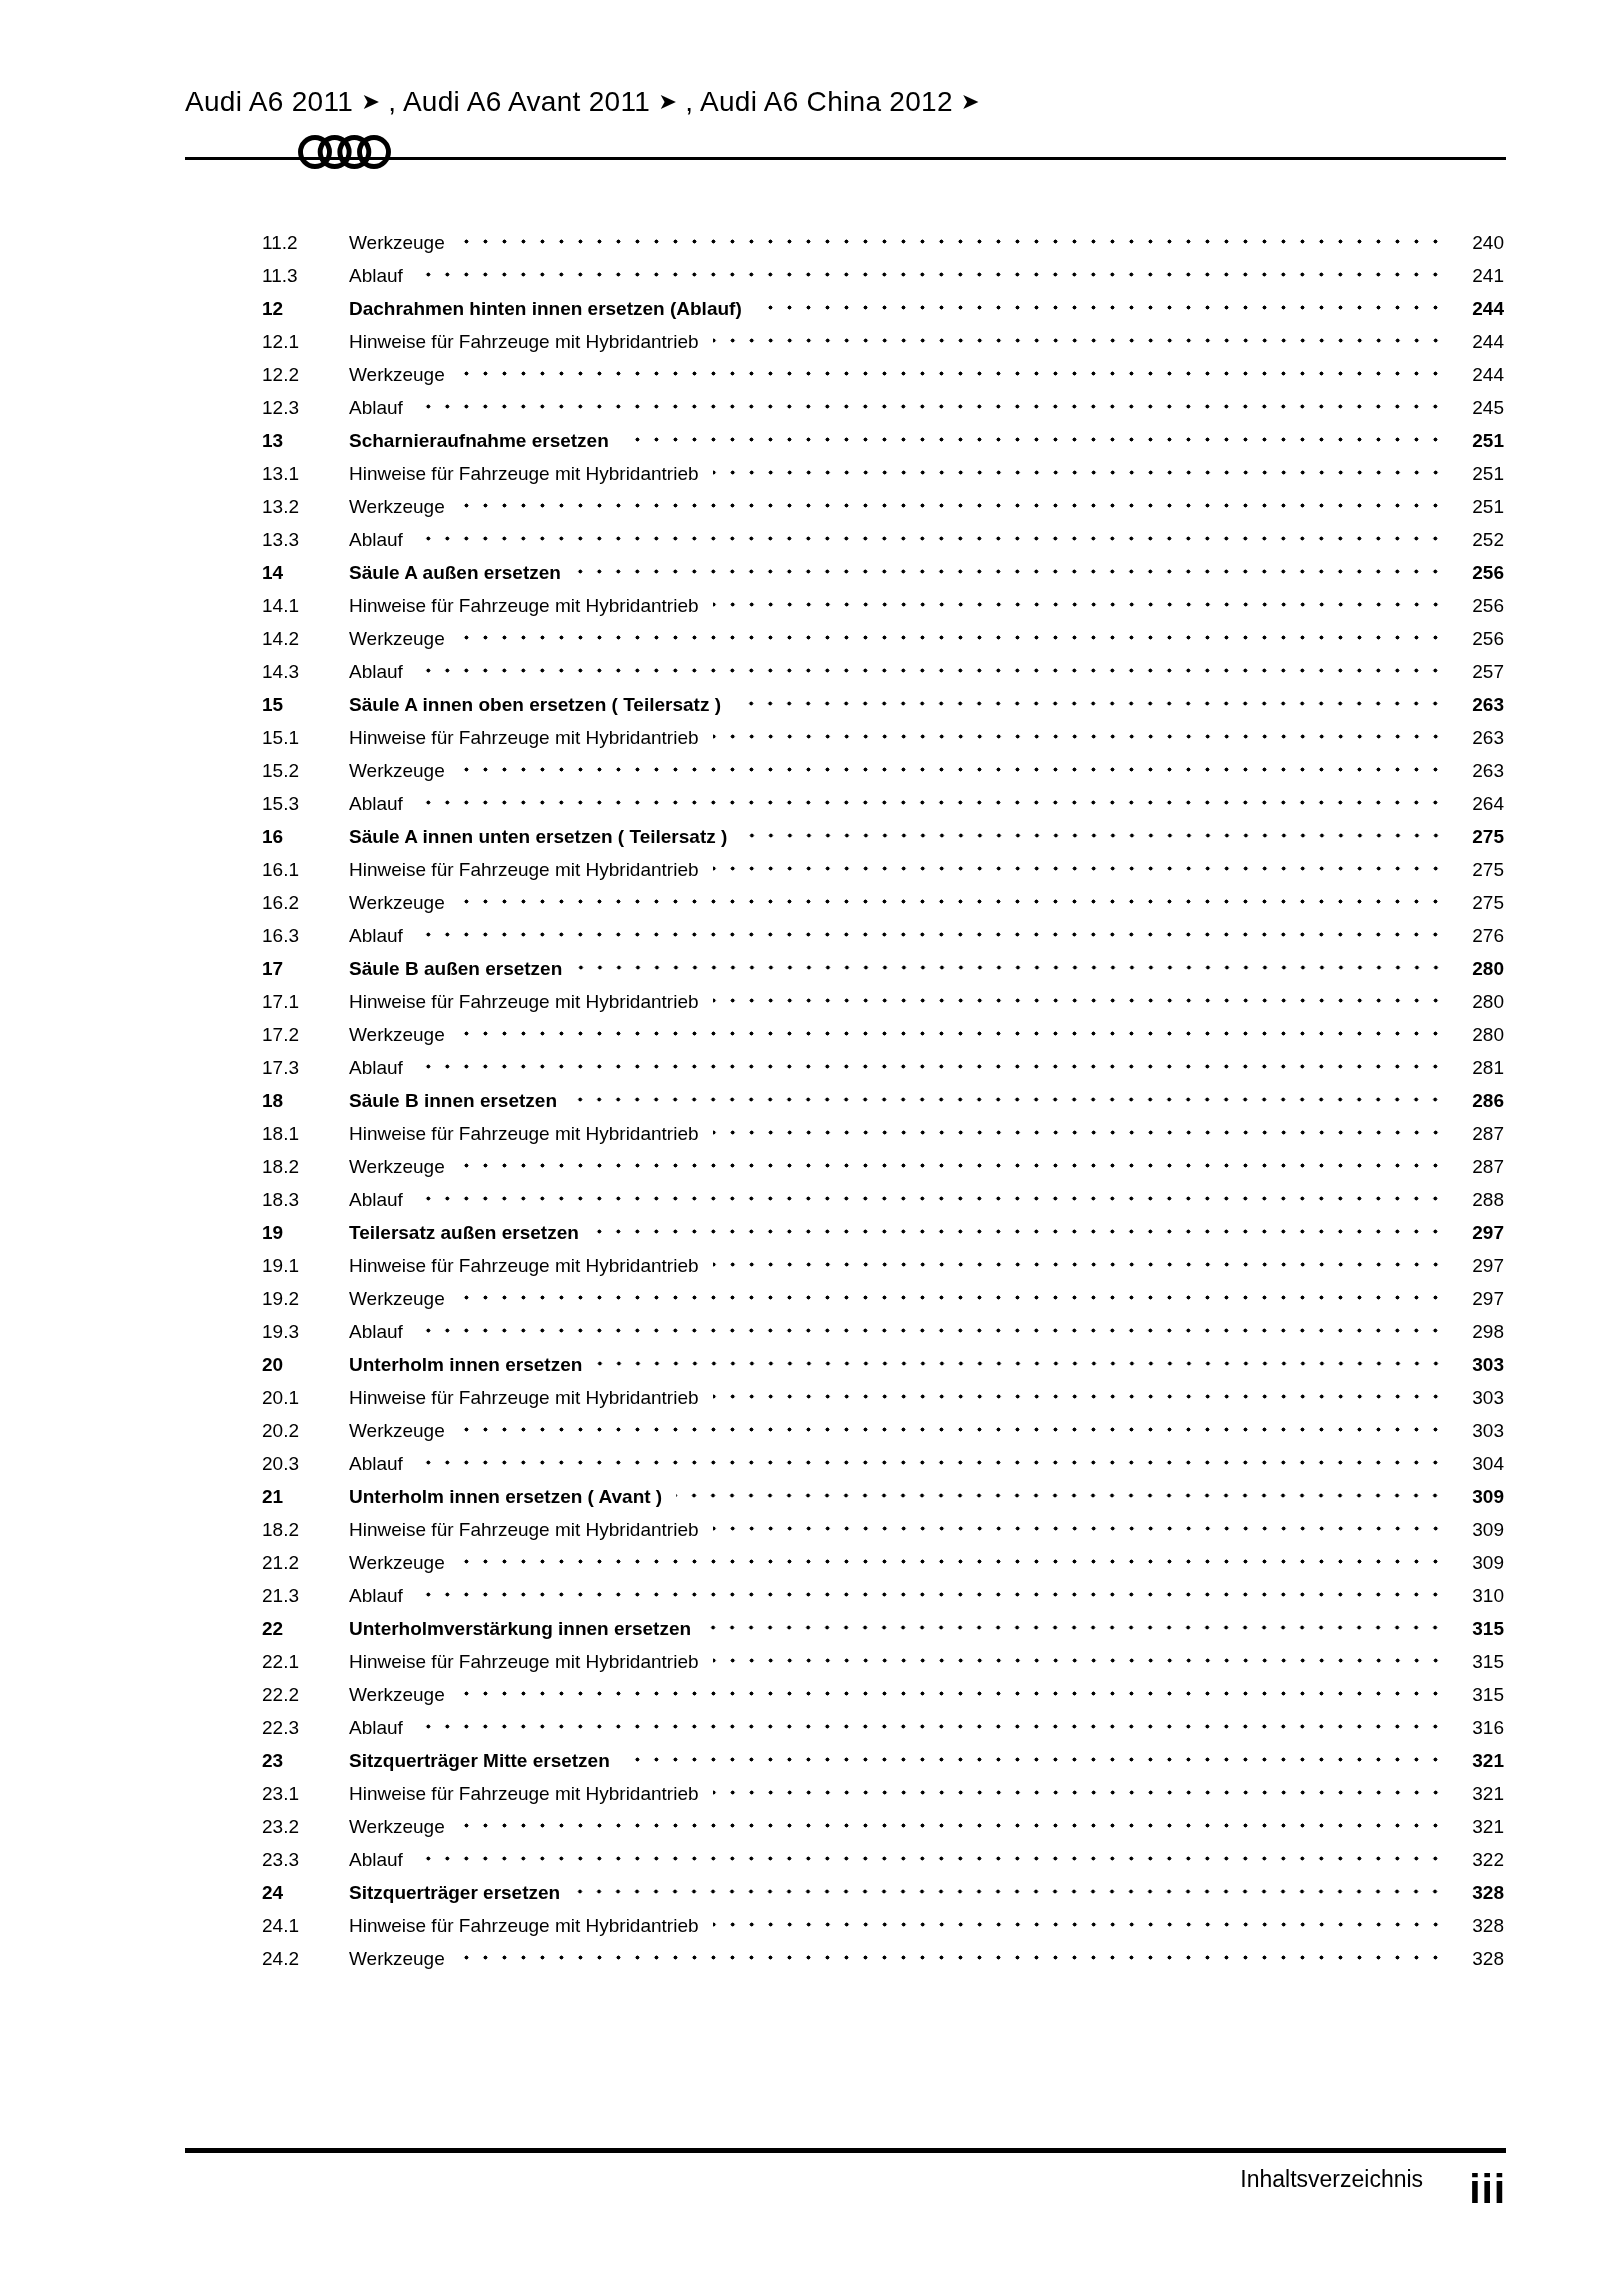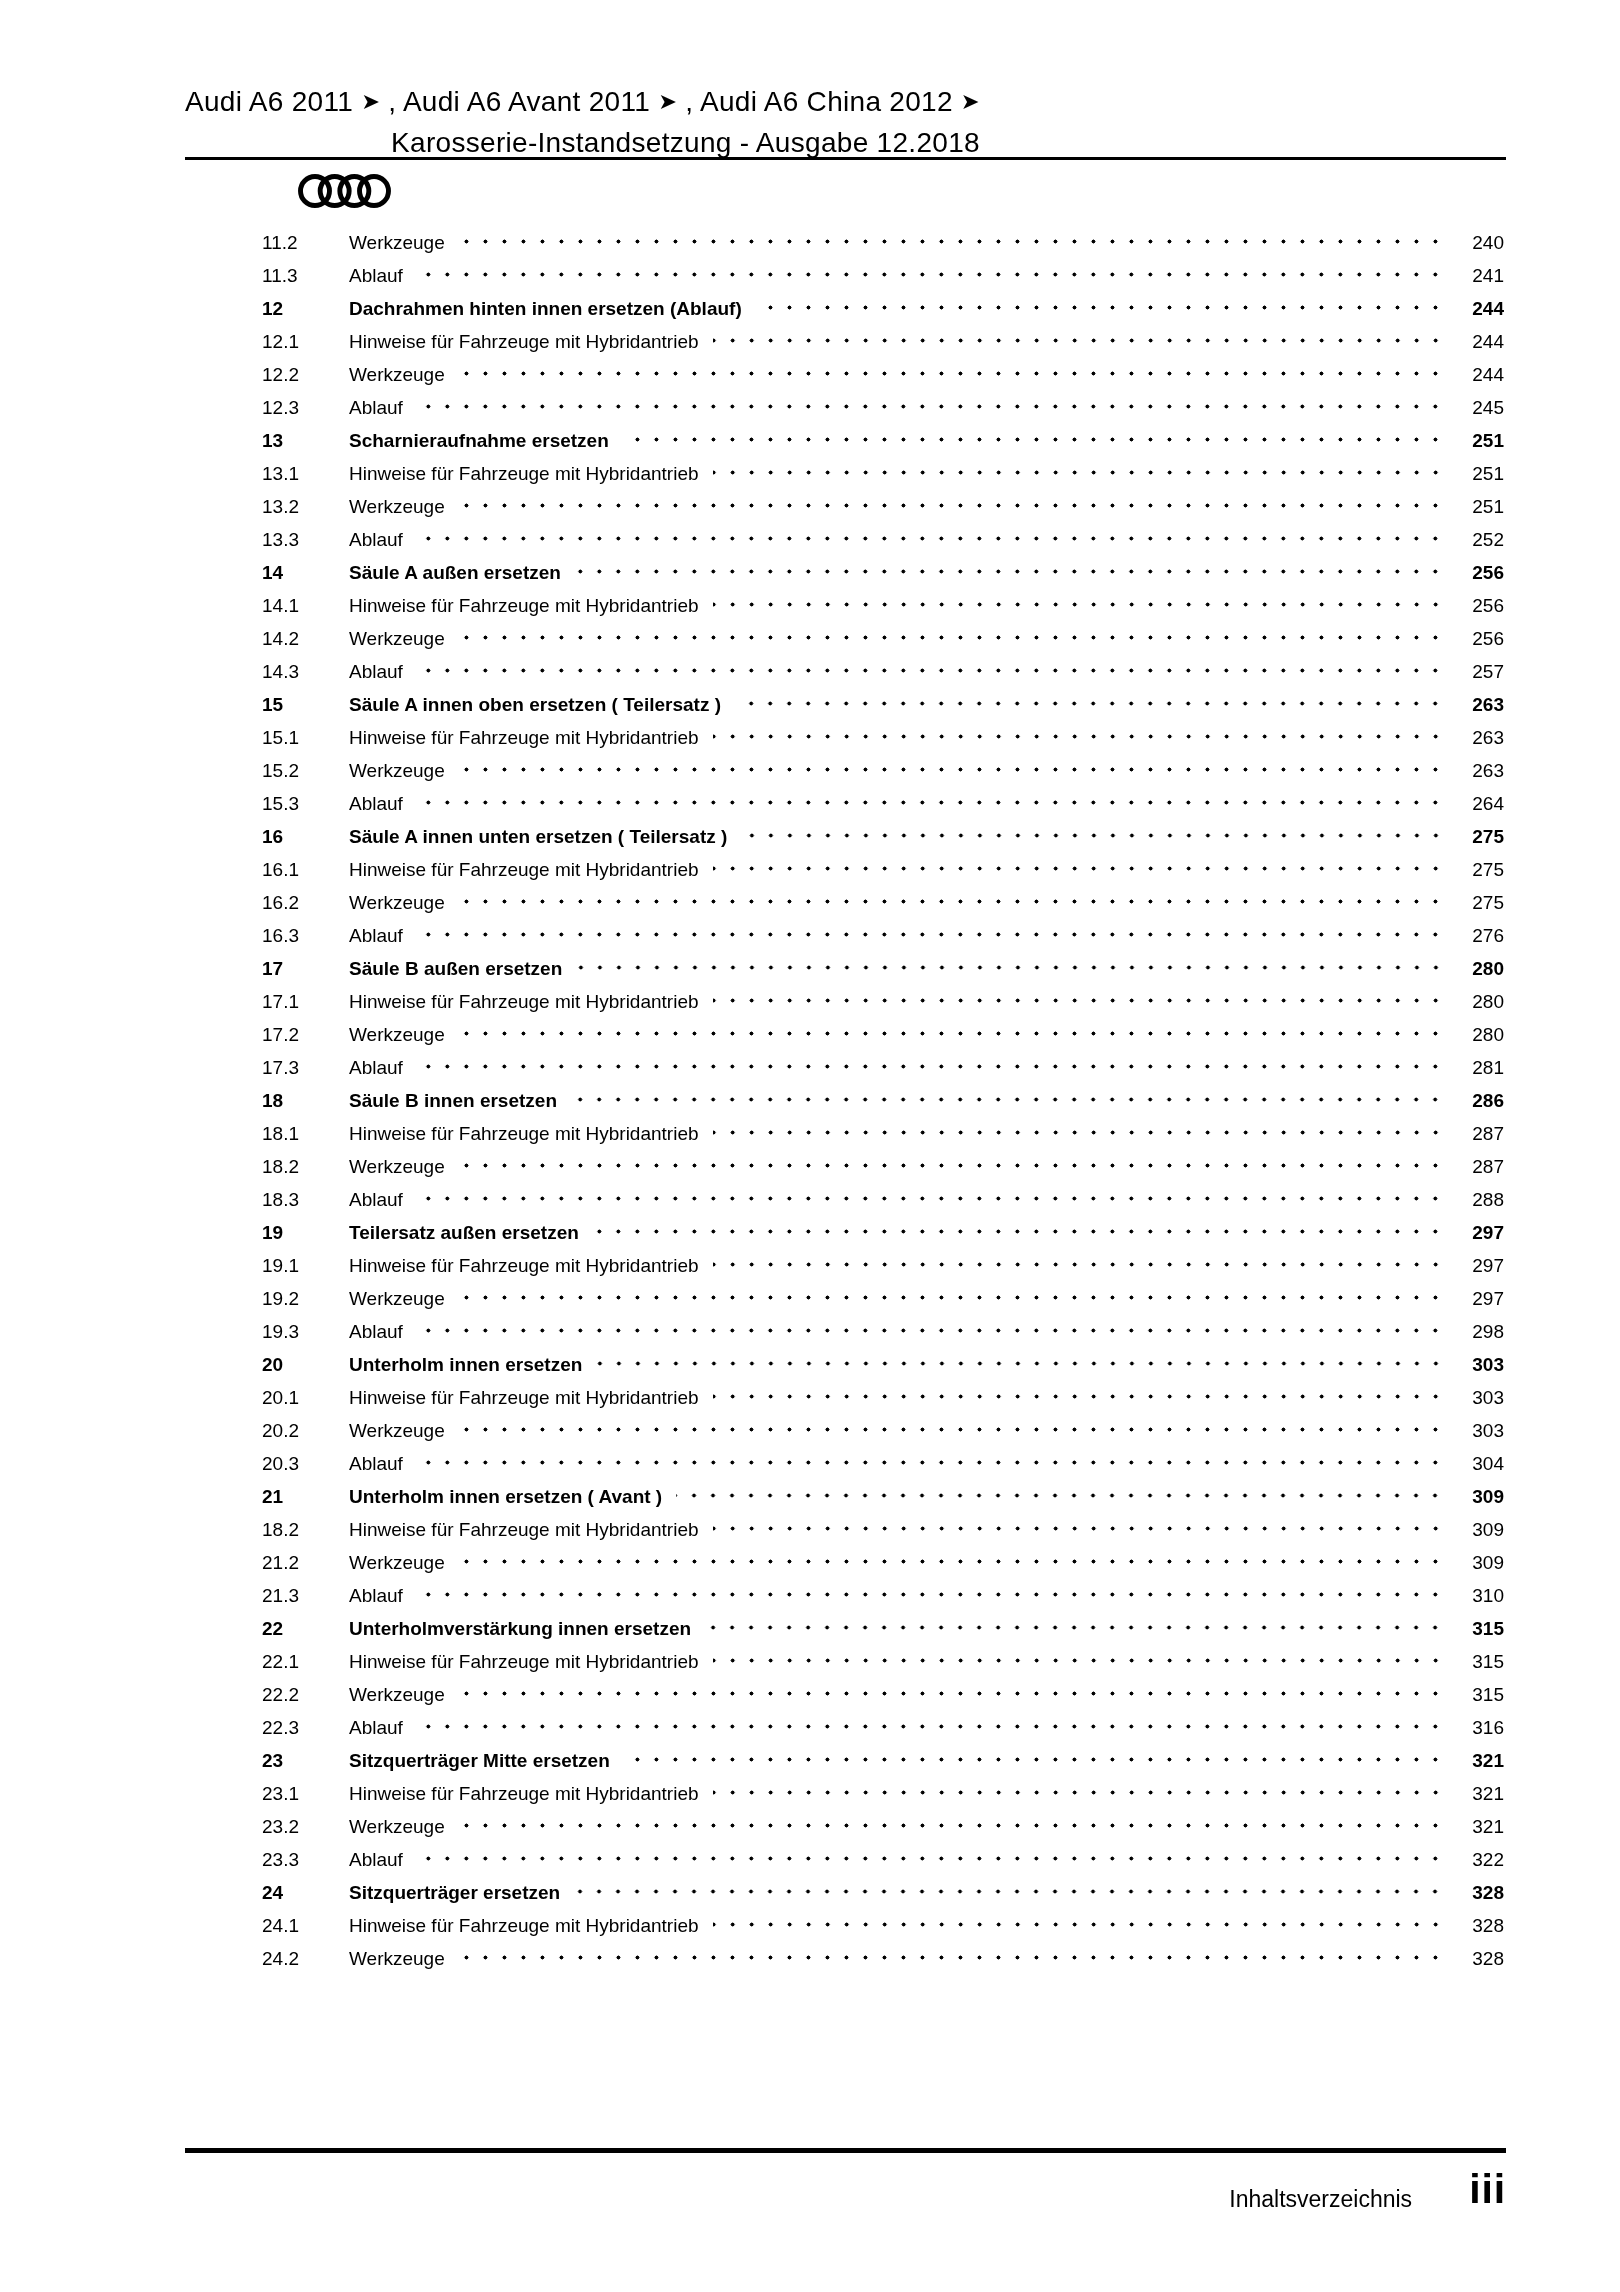--- a/index.html
+++ b/index.html
@@ -59,34 +59,33 @@
   }
   .toc-page  { flex:0 0 auto; min-width:42px; text-align:right; }
 
   
   .rule-bottom {
     position:absolute; left:185px; top:2148px; width:1321px; height:4.5px;
     background:#000;
   }
   .footer {
     position:absolute; right:114px; top:2166px;
-    display:flex; align-items:flex-end; gap:34px;
+    display:flex; align-items:flex-start; gap:23px;
   }
   .footer-label { font-size:23px; }
   .footer-page  { font-size:41px; font-weight:bold; letter-spacing:0.9px;margin-left:23px; }
 </style>
 </head>
 <body>
 
 <div class="page">
 
   <div class="header">
     <div class="header-text">
       <div class="header-line1" id="models-line"><span>Audi A6 2011</span><span class="arrow">➤</span><span class="model-sep"> , </span><span>Audi A6 Avant 2011</span><span class="arrow">➤</span><span class="model-sep"> , </span><span>Audi A6 China 2012</span><span class="arrow">➤</span></div>
-      <div class="header-line2">Karosserie-Instandsetzung - Ausgabe 12.2018</div>
     </div>
     <svg class="audi-rings" width="93" height="34" viewBox="0 0 104 38" aria-hidden="true">
       <g fill="none" stroke="#000" stroke-width="5.5">
         <circle cx="19" cy="19" r="16.2"></circle>
         <circle cx="41" cy="19" r="16.2"></circle>
         <circle cx="63" cy="19" r="16.2"></circle>
         <circle cx="85" cy="19" r="16.2"></circle>
       </g>
     </svg>
   </div>

